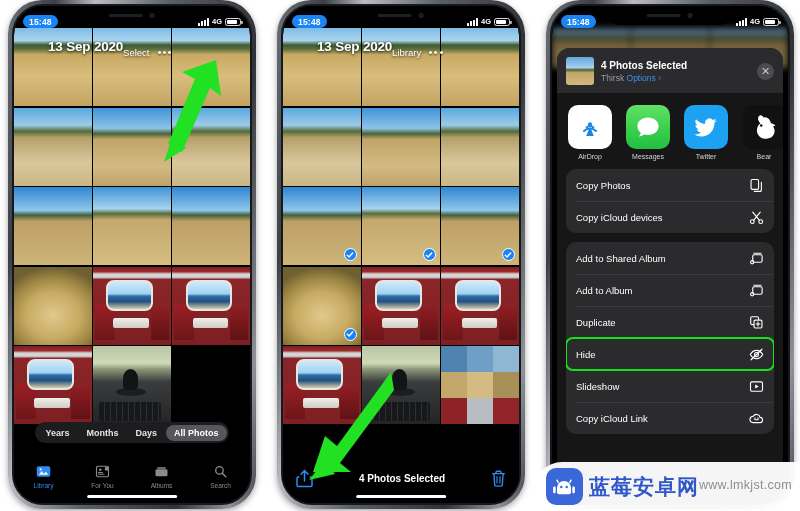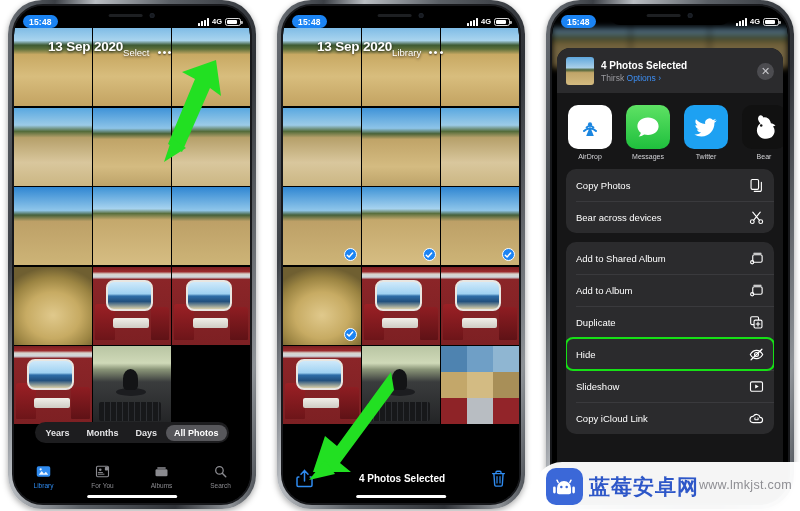--- a/index.html
+++ b/index.html
@@ -626,21 +626,21 @@
                     <div class="lrow">
                       <span class="txt">Copy Photos</span>
                       <span class="ico">
                         <svg viewBox="0 0 16 16">
                           <rect x="2.2" y="1.6" width="8" height="10.5" rx="1.4" fill="none" stroke="#fff" stroke-width="1.2"></rect>
                           <path d="M5.6 14.3 h6.1 a1.5 1.5 0 0 0 1.5 -1.5 V4.6" fill="none" stroke="#fff" stroke-width="1.2" stroke-linecap="round"></path>
                         </svg>
                       </span>
                     </div>
                     <div class="lrow">
-                      <span class="txt">Bear across devices</span>
+                      <span class="txt">Copy iCloud devices</span>
                       <span class="ico">
                         <svg viewBox="0 0 16 16">
                           <circle cx="3.5" cy="12.4" r="2" fill="none" stroke="#fff" stroke-width="1.2"></circle>
                           <circle cx="12.5" cy="12.4" r="2" fill="none" stroke="#fff" stroke-width="1.2"></circle>
                           <path d="M4.8 11 L12 2.2 M11.2 11 L4 2.2" stroke="#fff" stroke-width="1.2" stroke-linecap="round"></path>
                         </svg>
                       </span>
                     </div>
                   </div>
                   <div class="listgroup">

